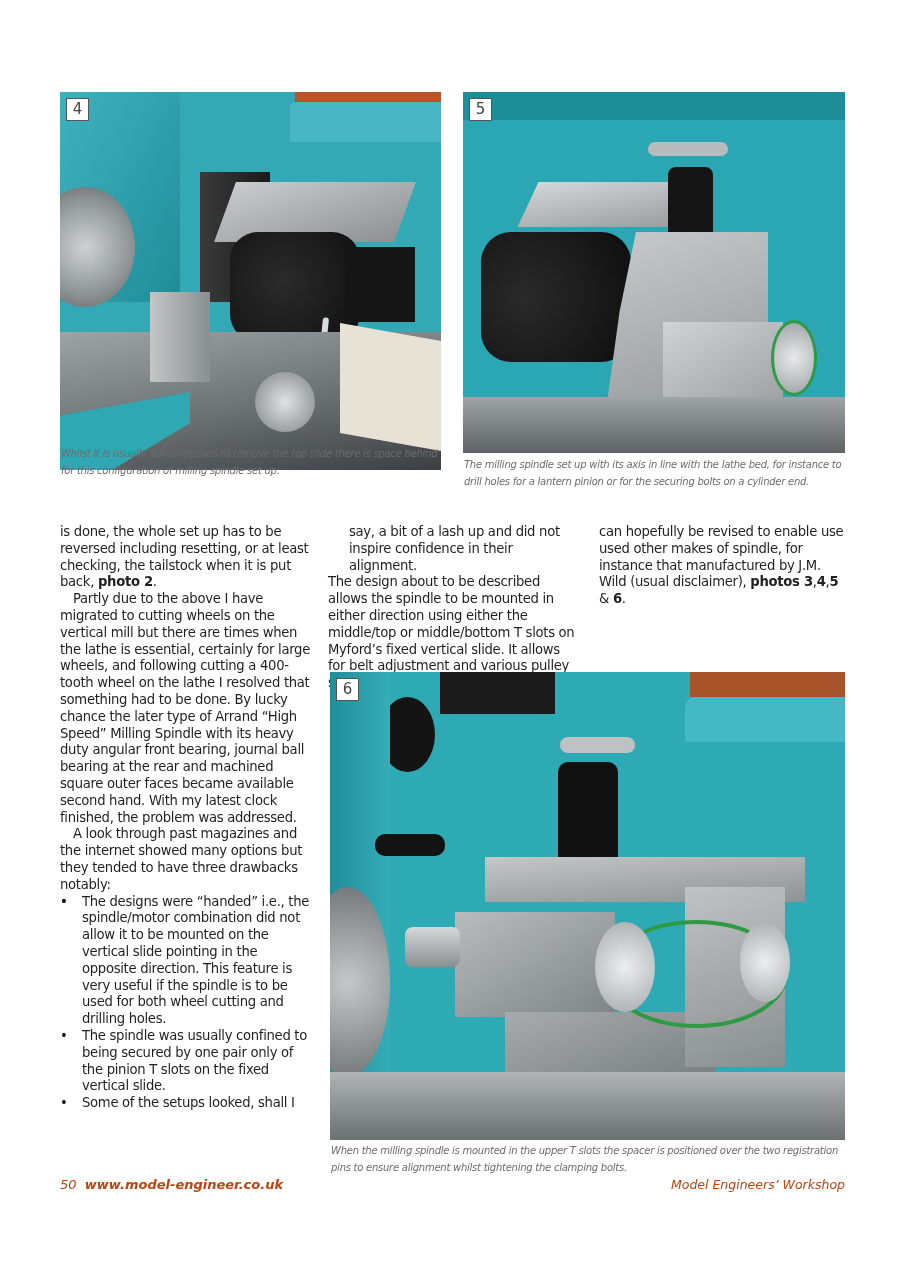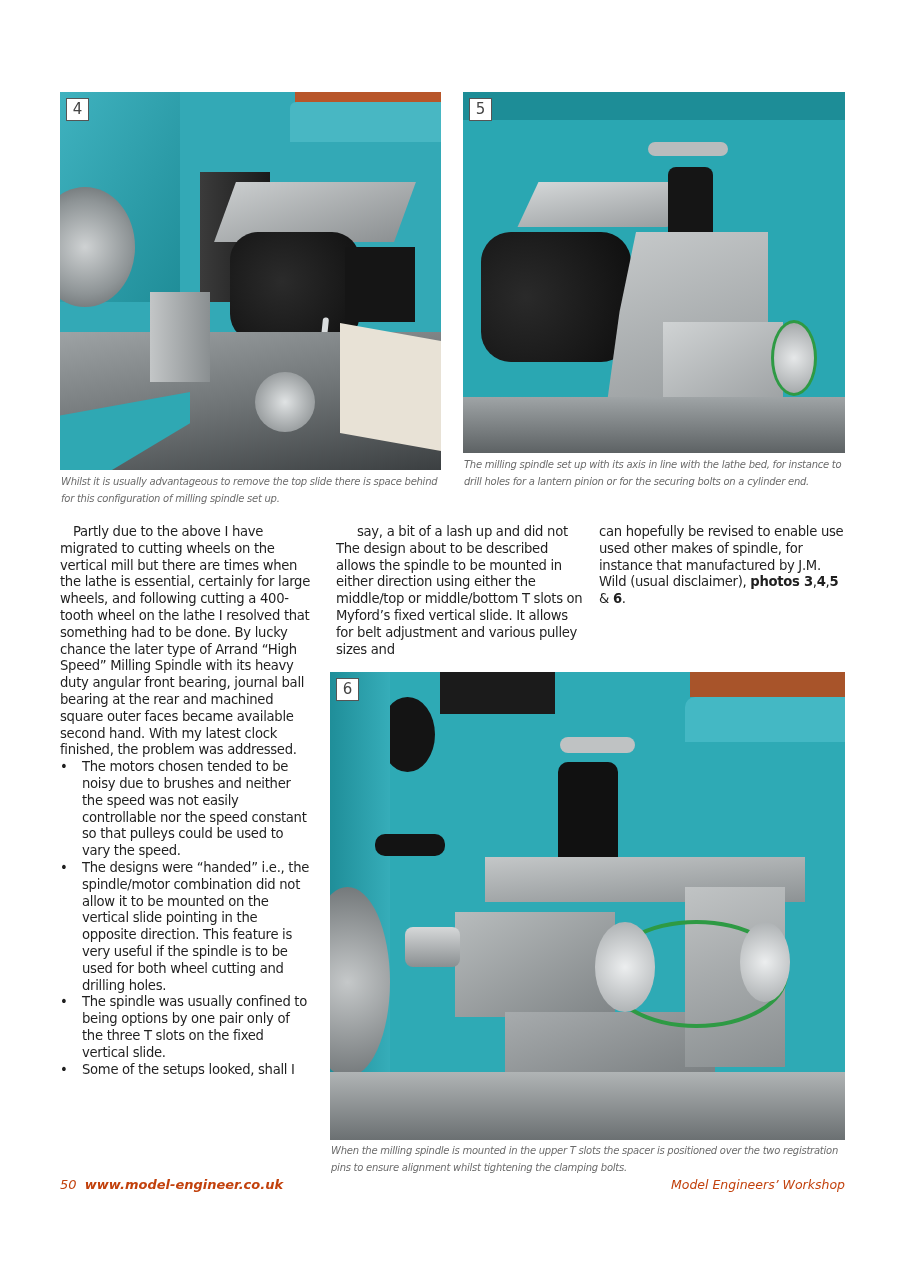--- a/index.html
+++ b/index.html
@@ -34,46 +34,49 @@
   <div class="shape" style="left:165px;top:90px;width:180px;height:60px;background:linear-gradient(160deg,#c9cccd,#8d9193);transform:skewX(-20deg);"></div>
   <div class="shape" style="left:170px;top:140px;width:130px;height:110px;border-radius:28px;background:radial-gradient(circle at 40% 45%,#2b2b2b,#0f0f0f);"></div>
   <div class="shape" style="left:285px;top:155px;width:70px;height:75px;background:#151515;"></div>
   <div class="shape" style="left:255px;top:225px;width:6px;height:155px;background:#d9dcdd;border-radius:3px;transform:rotate(6deg);"></div>
   <div class="shape" style="left:0;top:240px;width:381px;height:138px;background:linear-gradient(170deg,#9ea3a5,#6f7476 50%,#3b3f41);"></div>
   <div class="shape" style="left:90px;top:200px;width:60px;height:90px;background:linear-gradient(90deg,#c3c6c7,#8a8f91);"></div>
   <div class="shape" style="left:280px;top:240px;width:101px;height:110px;background:#e8e2d6;transform:skewY(10deg);"></div>
   <div class="shape" style="left:0;top:300px;width:130px;height:78px;background:#2fa8b3;clip-path:polygon(0 30%,100% 0,100% 40%,40% 100%,0 100%);"></div>
   <div class="shape" style="left:195px;top:280px;width:60px;height:60px;border-radius:50%;background:radial-gradient(circle,#e0e3e4,#7d8284);"></div>
 </div>
-<div class="caption" style="left:61px;top:474px;width:385px;">Whilst it is usually advantageous to remove the top slide there is space behind for this configuration of milling spindle set up.</div>
+<div class="caption" style="left:61px;top:446px;width:385px;">Whilst it is usually advantageous to remove the top slide there is space behind for this configuration of milling spindle set up.</div>
 
 <div class="photo" style="left:463px;top:92px;width:382px;height:361px;background:#2aa7b2;">
   <div class="photo-num">5</div>
   <div class="shape" style="left:0;top:0;width:382px;height:28px;background:#1d8d97;"></div>
   <div class="shape" style="left:65px;top:90px;width:150px;height:45px;background:linear-gradient(170deg,#d3d6d7,#9a9ea0);transform:skewX(-25deg);"></div>
   <div class="shape" style="left:205px;top:75px;width:45px;height:80px;background:#151515;border-radius:8px 8px 0 0;"></div>
   <div class="shape" style="left:185px;top:50px;width:80px;height:14px;background:#b9bcbd;border-radius:7px;"></div>
   <div class="shape" style="left:18px;top:140px;width:150px;height:130px;border-radius:30px;background:radial-gradient(circle at 30% 50%,#2a2a2a,#0e0e0e);"></div>
   <div class="shape" style="left:140px;top:140px;width:165px;height:200px;background:linear-gradient(160deg,#c7cacb,#8f9496);clip-path:polygon(20% 0,100% 0,100% 100%,0 100%,10% 40%);"></div>
   <div class="shape" style="left:200px;top:230px;width:120px;height:90px;background:linear-gradient(150deg,#d0d3d4,#9a9ea0);"></div>
   <div class="shape" style="left:308px;top:228px;width:40px;height:70px;border-radius:50%;background:radial-gradient(circle,#e6e8e9,#9da1a3);border:3px solid #2e9a44;"></div>
   <div class="shape" style="left:0;top:305px;width:382px;height:56px;background:linear-gradient(180deg,#9fa4a6,#5d6264);"></div>
 </div>
 <div class="caption" style="left:464px;top:457px;width:385px;">The milling spindle set up with its axis in line with the lathe bed, for instance to drill holes for a lantern pinion or for the securing bolts on a cylinder end.</div>
 
 <div class="col" style="left:60px;top:524px;width:250px;">
+  <p><span>is done, the whole set up has to be reversed including resetting, or at least checking, the tailstock when it is put back, </span><span class="b">photo 2</span><span>.</span></p>
   <p class="ind">Partly due to the above I have migrated to cutting wheels on the vertical mill but there are times when the lathe is essential, certainly for large wheels, and following cutting a 400-tooth wheel on the lathe I resolved that something had to be done. By lucky chance the later type of Arrand “High Speed” Milling Spindle with its heavy duty angular front bearing, journal ball bearing at the rear and machined square outer faces became available second hand. With my latest clock finished, the problem was addressed.</p>
-  <p class="bul"><span class="dot">•</span><span>The motors chosen tended to be noisy due to brushes and neither the speed was not easily controllable nor the speed constant so that pulleys could be used to vary the speed.</span></p>
+  <p class="ind">A look through past magazines and the internet showed many options but they tended to have three drawbacks notably:</p>
+  <p class="bul"><span class="dot">•</span></p>
   <p class="bul"><span class="dot">•</span><span>The designs were “handed” i.e., the spindle/motor combination did not allow it to be mounted on the vertical slide pointing in the opposite direction. This feature is very useful if the spindle is to be used for both wheel cutting and drilling holes.</span></p>
-  <p class="bul"><span class="dot">•</span><span>The spindle was usually confined to being options by one pair only of the three T slots on the fixed vertical slide.</span></p>
+  <p class="bul"><span class="dot">•</span><span>The spindle was usually confined to being secured by one pair only of the pinion T slots on the fixed vertical slide.</span></p>
   <p class="bul"><span class="dot">•</span><span>Some of the setups looked, shall I</span></p>
 </div>
 
-<div class="col" style="left:336px;top:524px;width:250px;">
+<div class="col" style="left:328px;top:524px;width:250px;">
   <p style="padding-left:21px;">say, a bit of a lash up and did not</p>
+  <p style="padding-left:21px;">inspire confidence in their alignment.</p>
   <p>The design about to be described allows the spindle to be mounted in either direction using either the middle/top or middle/bottom T slots on Myford’s fixed vertical slide. It allows for belt adjustment and various pulley sizes and</p>
 </div>
 
 <div class="col" style="left:599px;top:524px;width:250px;">
   <p><span>can hopefully be revised to enable use used other makes of spindle, for instance that manufactured by J.M. Wild (usual disclaimer), </span><span class="b">photos 3</span><span>,</span><span class="b">4</span><span>,</span><span class="b">5</span><span> &amp; </span><span class="b">6</span><span>.</span></p>
 </div>
 
 <div class="photo" style="left:330px;top:672px;width:515px;height:468px;background:#2eaab5;">
   <div class="photo-num">6</div>
   <div class="shape" style="left:360px;top:0;width:155px;height:25px;background:#a8542a;"></div>

